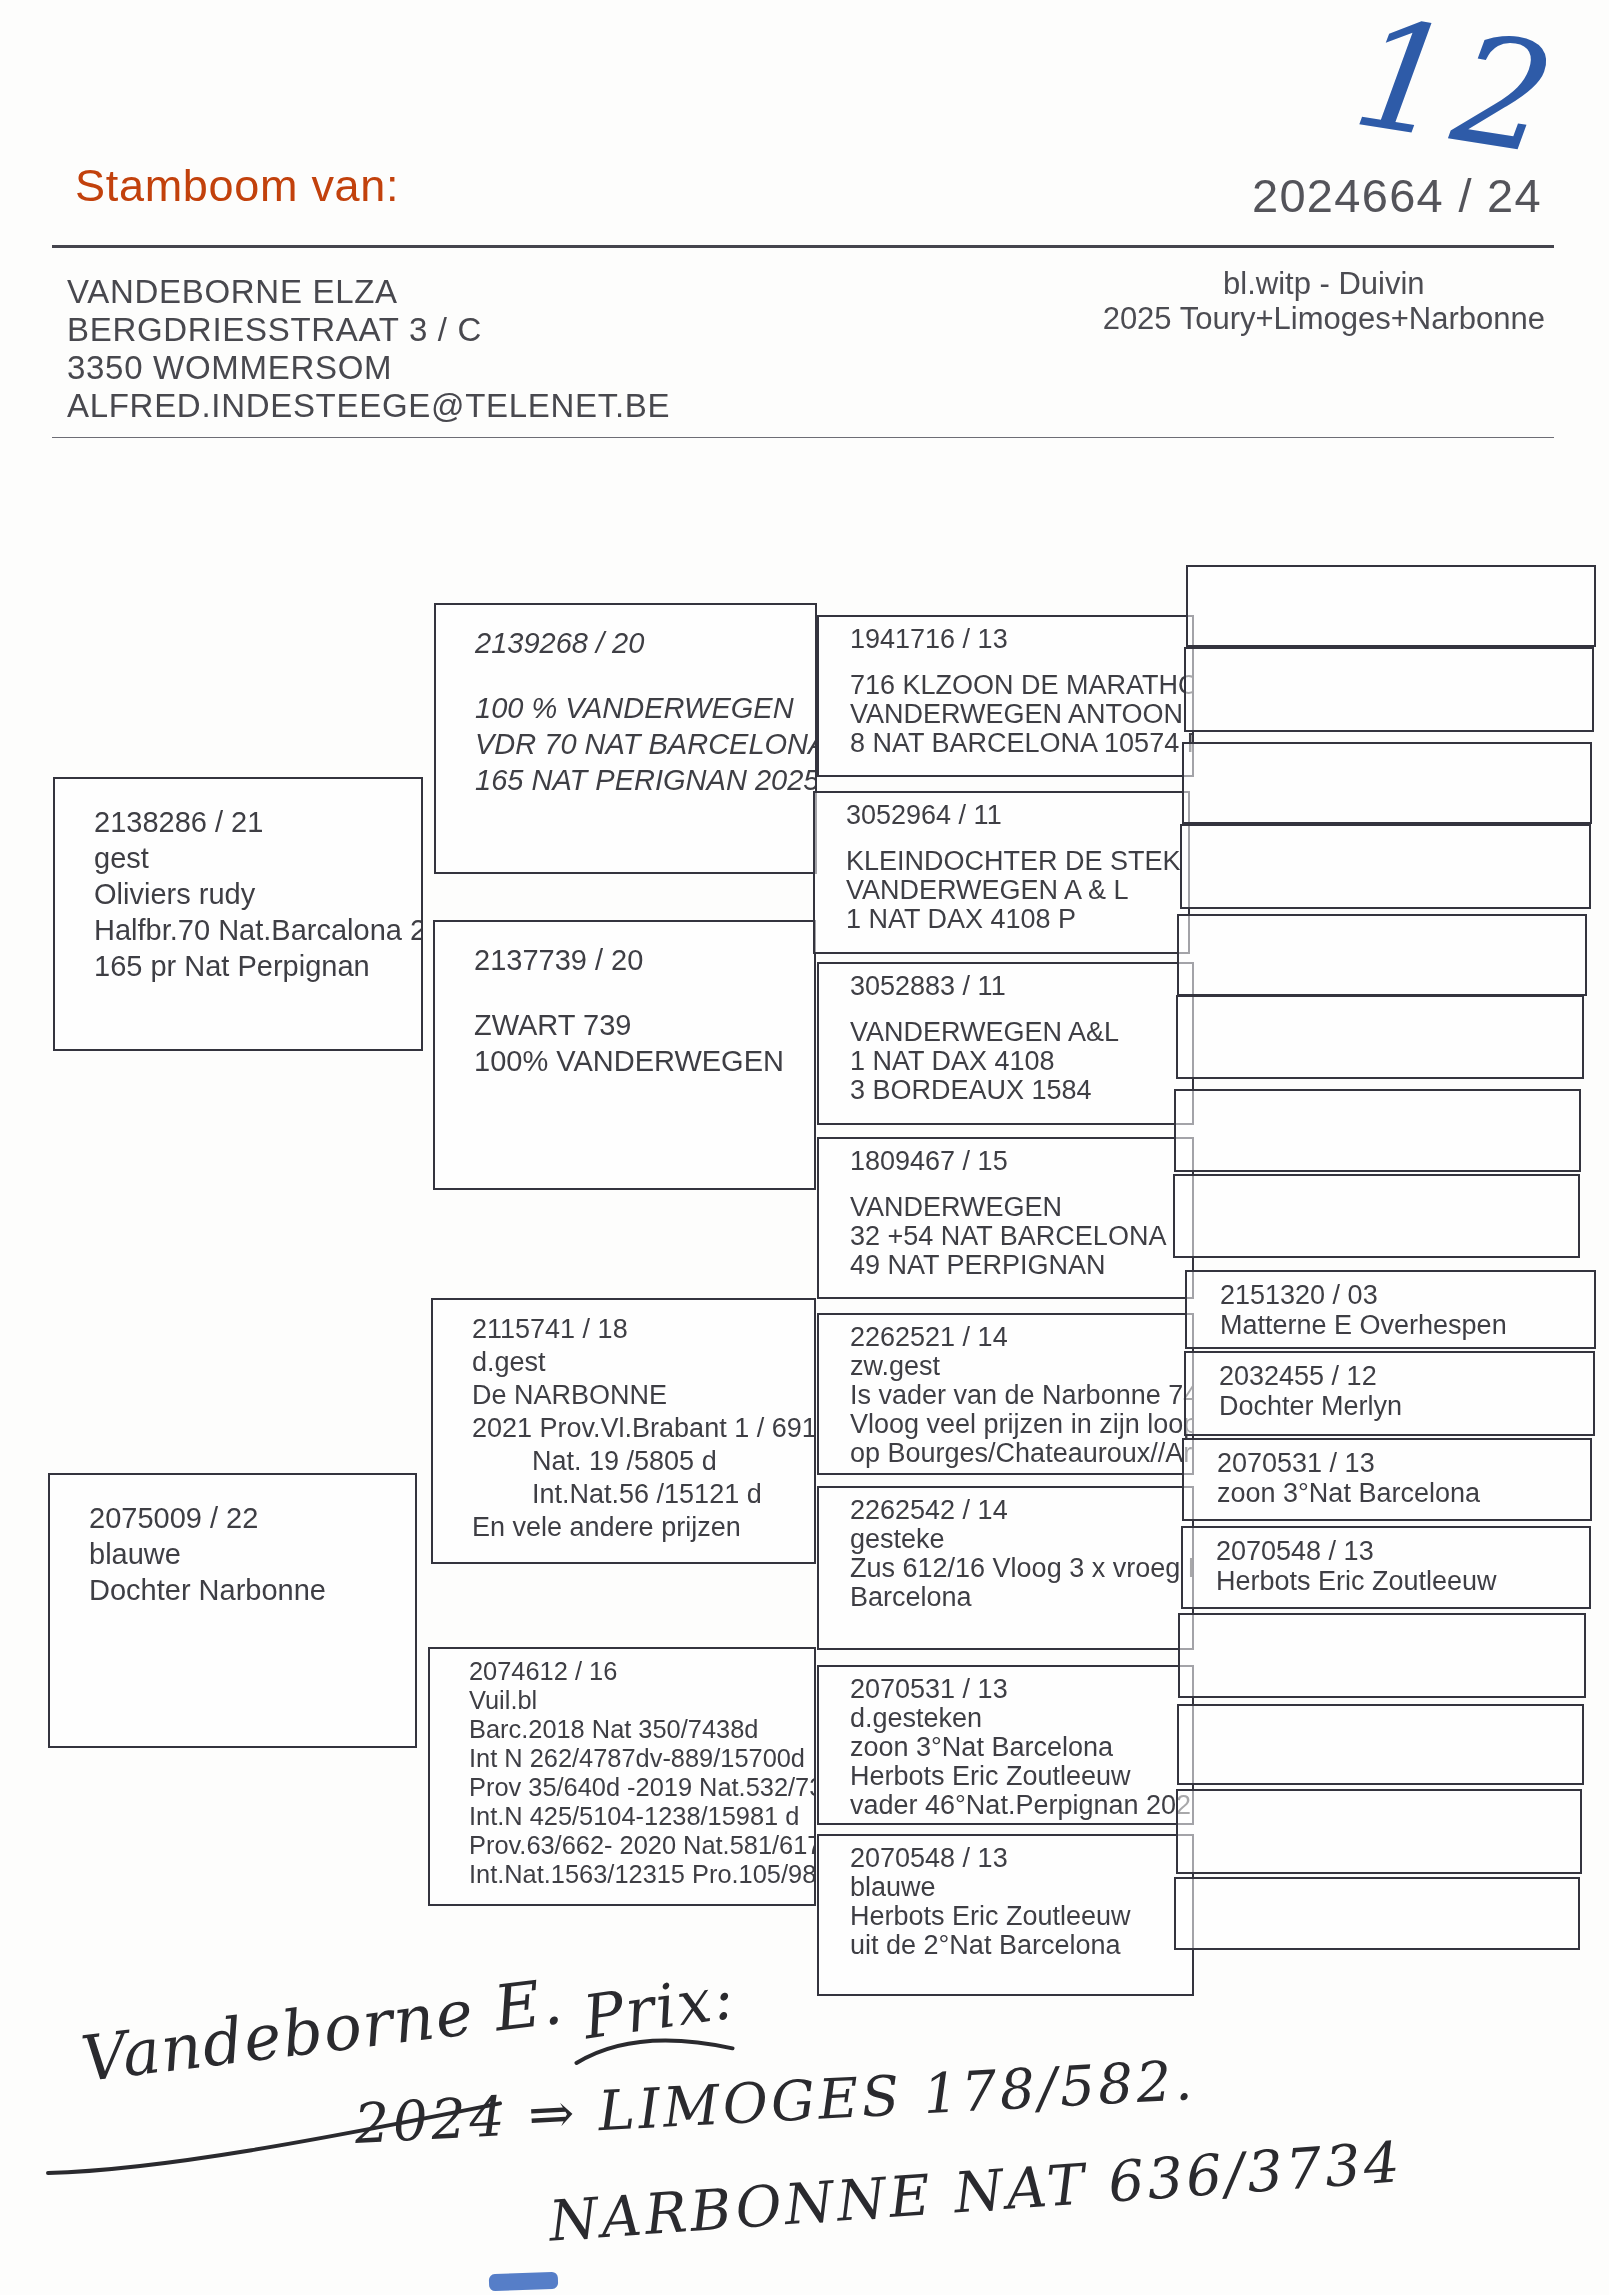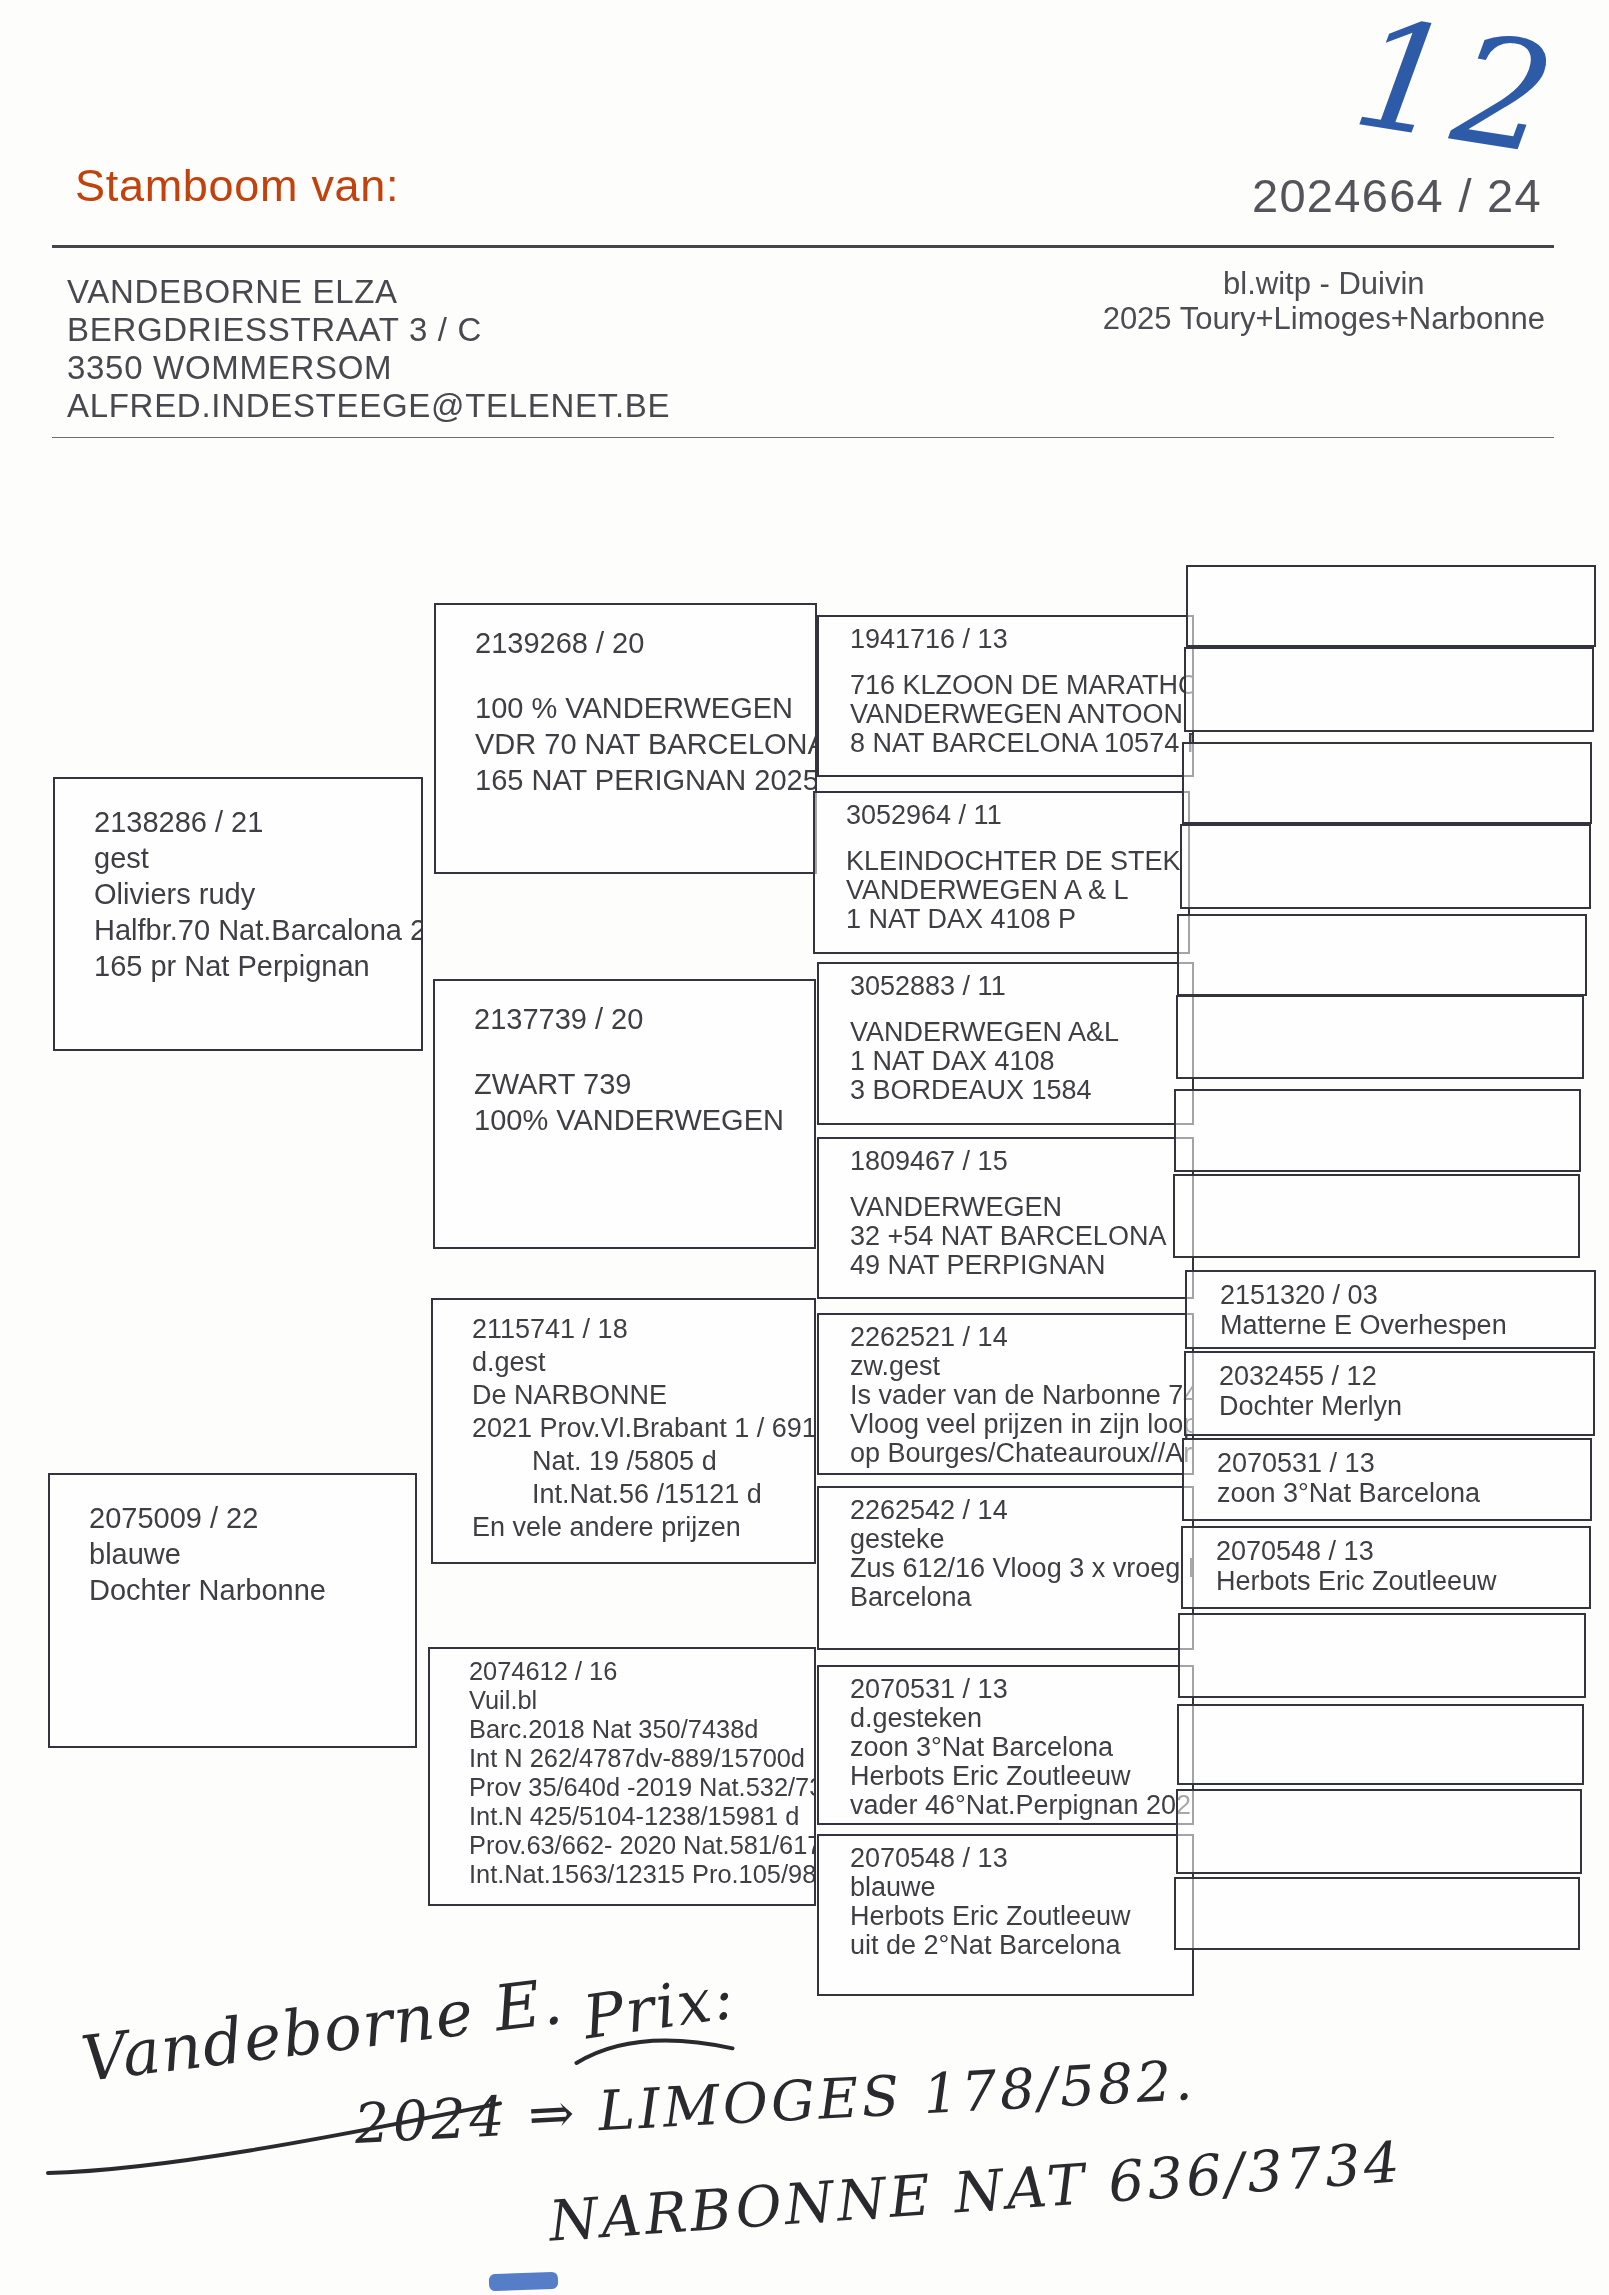--- a/index.html
+++ b/index.html
@@ -93,28 +93,28 @@
     <div class="line">Oliviers rudy</div>
     <div class="line">Halfbr.70 Nat.Barcalona 2025</div>
     <div class="line">165 pr Nat Perpignan</div>
   </div>
 <div class="pbox g1" style="left:48px;top:1473px;width:315px;height:246px;">
     <div class="line">2075009 / 22</div>
     <div class="line">blauwe</div>
     <div class="line">Dochter Narbonne</div>
   </div>
 
-<div class="pbox g2" style="left:434px;top:603px;width:329px;height:247px;">
+<div class="pbox g2" style="left:434px;top:603px;width:329px;height:247px;font-style:italic;">
     <div class="line">2139268 / 20</div>
     <div class="line"></div>
     <div class="line">100 % VANDERWEGEN</div>
     <div class="line">VDR 70 NAT BARCELONA 2025</div>
     <div class="line">165 NAT PERIGNAN 2025</div>
   </div>
-<div class="pbox g2" style="left:433px;top:979px;width:329px;height:246px;">
+<div class="pbox g2" style="left:433px;top:920px;width:329px;height:246px;">
     <div class="line">2137739 / 20</div>
     <div class="line"></div>
     <div class="line">ZWART 739</div>
     <div class="line">100% VANDERWEGEN</div>
   </div>
 <div class="pbox g2 e" style="left:431px;top:1298px;width:331px;height:249px;">
     <div class="line">2115741 / 18</div>
     <div class="line">d.gest</div>
     <div class="line">De NARBONNE</div>
     <div class="line">2021 Prov.Vl.Brabant 1 / 691 d</div>

